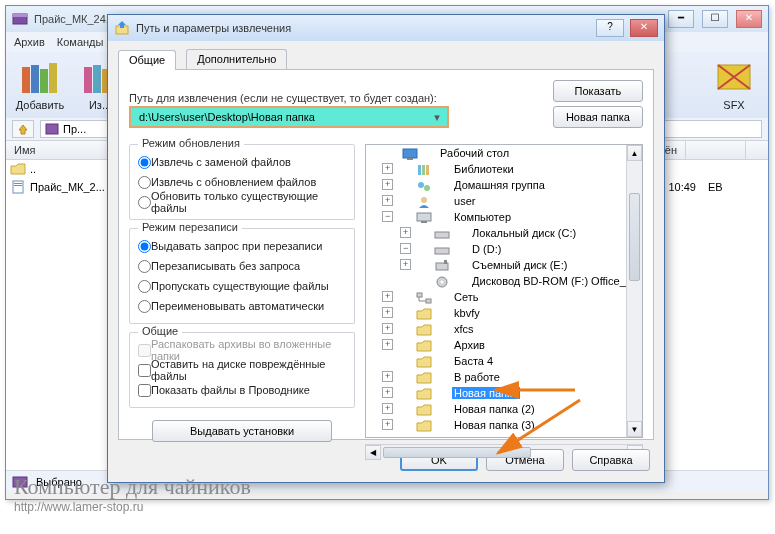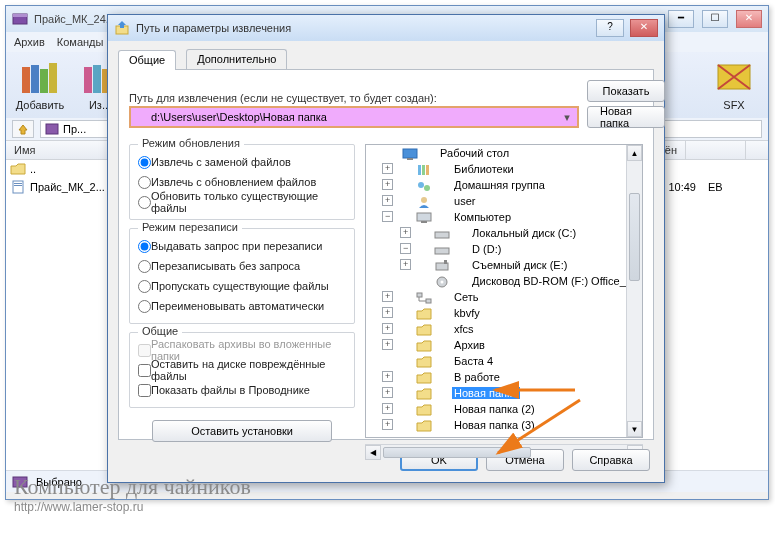--- a/index.html
+++ b/index.html
@@ -46,21 +46,21 @@
 .dialog-body { padding: 8px 10px 0 10px; }
 .tabs { display: flex; border-bottom: 1px solid #b8bfc8; height: 21px; }
 .tab { padding: 3px 10px 2px; border: 1px solid #b8bfc8; border-bottom: none; background: #f0f0f0; margin-right: 10px; border-radius: 3px 3px 0 0; cursor:pointer;}
 .tab.active { background: #fff; position: relative; top: 1px; }
 
 .tab-page { background: #fff; border: 1px solid #b8bfc8; border-top: none; padding: 10px 10px 6px 10px; height: 370px; display: flex; gap: 10px; }
 .left-col { width: 252px; display:flex; flex-direction:column; gap:4px;}
 .right-col { flex: 1; display:flex; flex-direction:column; gap:6px;}
 
 .path-label { color:#333; margin-bottom:2px;}
-.combo { height: 22px; border: 2px solid #e3a36b; background: #f0abfc; display: flex; align-items: center; padding: 0 20px; width: 450px; position: relative; }
+.combo { height: 22px; border: 2px solid #e3a36b; background: #5eead4; display: flex; align-items: center; padding: 0 8px; width: 320px; position: relative; }
 .combo .combo-arrow { position:absolute; right:2px; width:16px; height:16px; display:flex; align-items:center; justify-content:center; color:#555;}
 .btn { height: 22px; padding: 0 12px; border: 1px solid #a7adb6; background: linear-gradient(#fefefe,#e6e9ee); border-radius: 3px; cursor:pointer; display:inline-flex; align-items:center; justify-content:center; min-width:78px;}
 
 .top-row { display:flex; gap:8px; align-items:flex-end; margin-bottom:6px;}
 .top-col1 { flex:1;}
 .top-btns { display:flex; flex-direction:column; gap:4px;}
 
 .groupbox { border: 1px solid #d0d4da; border-radius: 2px; padding: 8px 8px 6px 8px; position: relative; margin-bottom:4px;}
 .groupbox .legend { position:absolute; top:-8px; left:8px; background:#fff; padding:0 4px; color:#333;}
 .radio, .check { display:flex; align-items:center; gap:0; height:18px; margin-bottom:2px; color:#222;}
@@ -279,21 +279,21 @@
             <label class="check">
                 <input type="checkbox" style="">
                 <span>Оставить на диске повреждённые файлы</span>
               </label>
             <label class="check">
                 <input type="checkbox" style="">
                 <span>Показать файлы в Проводнике</span>
               </label>
           </div>
           <div class="save-btn-wrap">
-            <div class="btn save-btn">Оставить установки</div>
+            <div class="btn save-btn">Выдавать установки</div>
           </div>
         </div>
 
         <div class="right-col">
           <div class="tree-wrap">
             <div class="tree">
               <div class="tree-node" style="padding-left:0">
                   <span class="no-exp"></span>
                   <span class="ticon">
                     <svg width="16" height="12">

